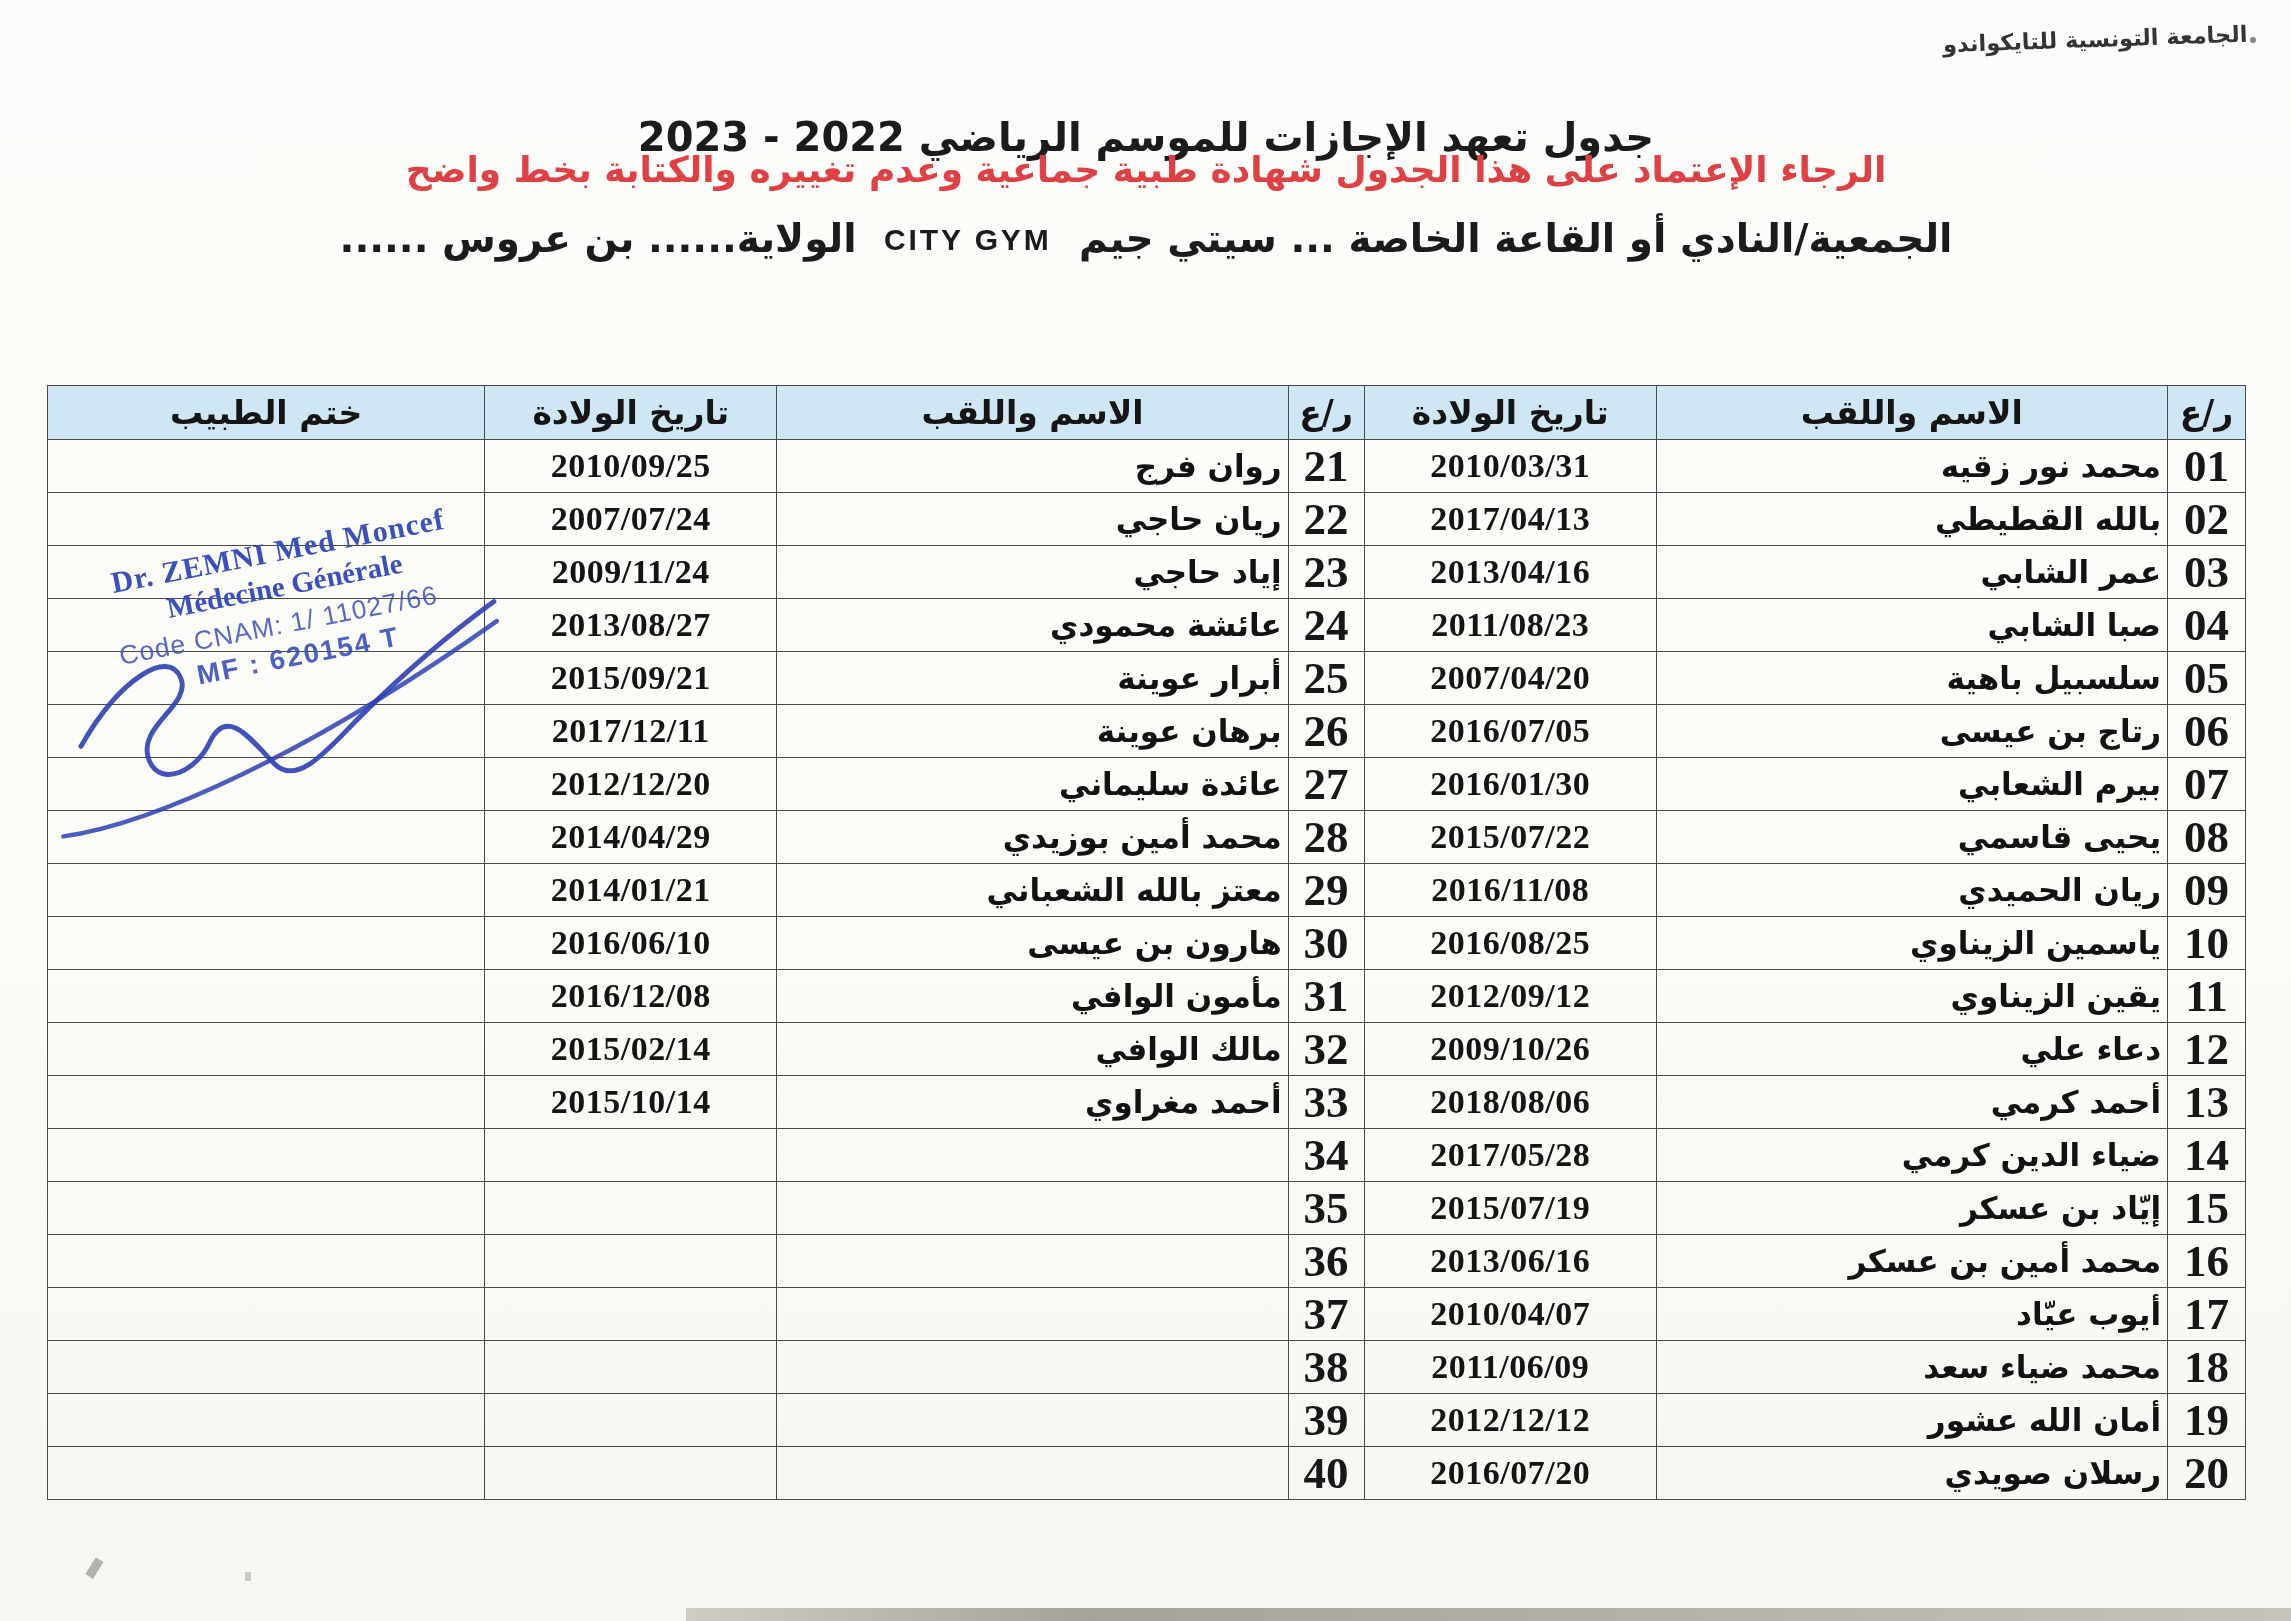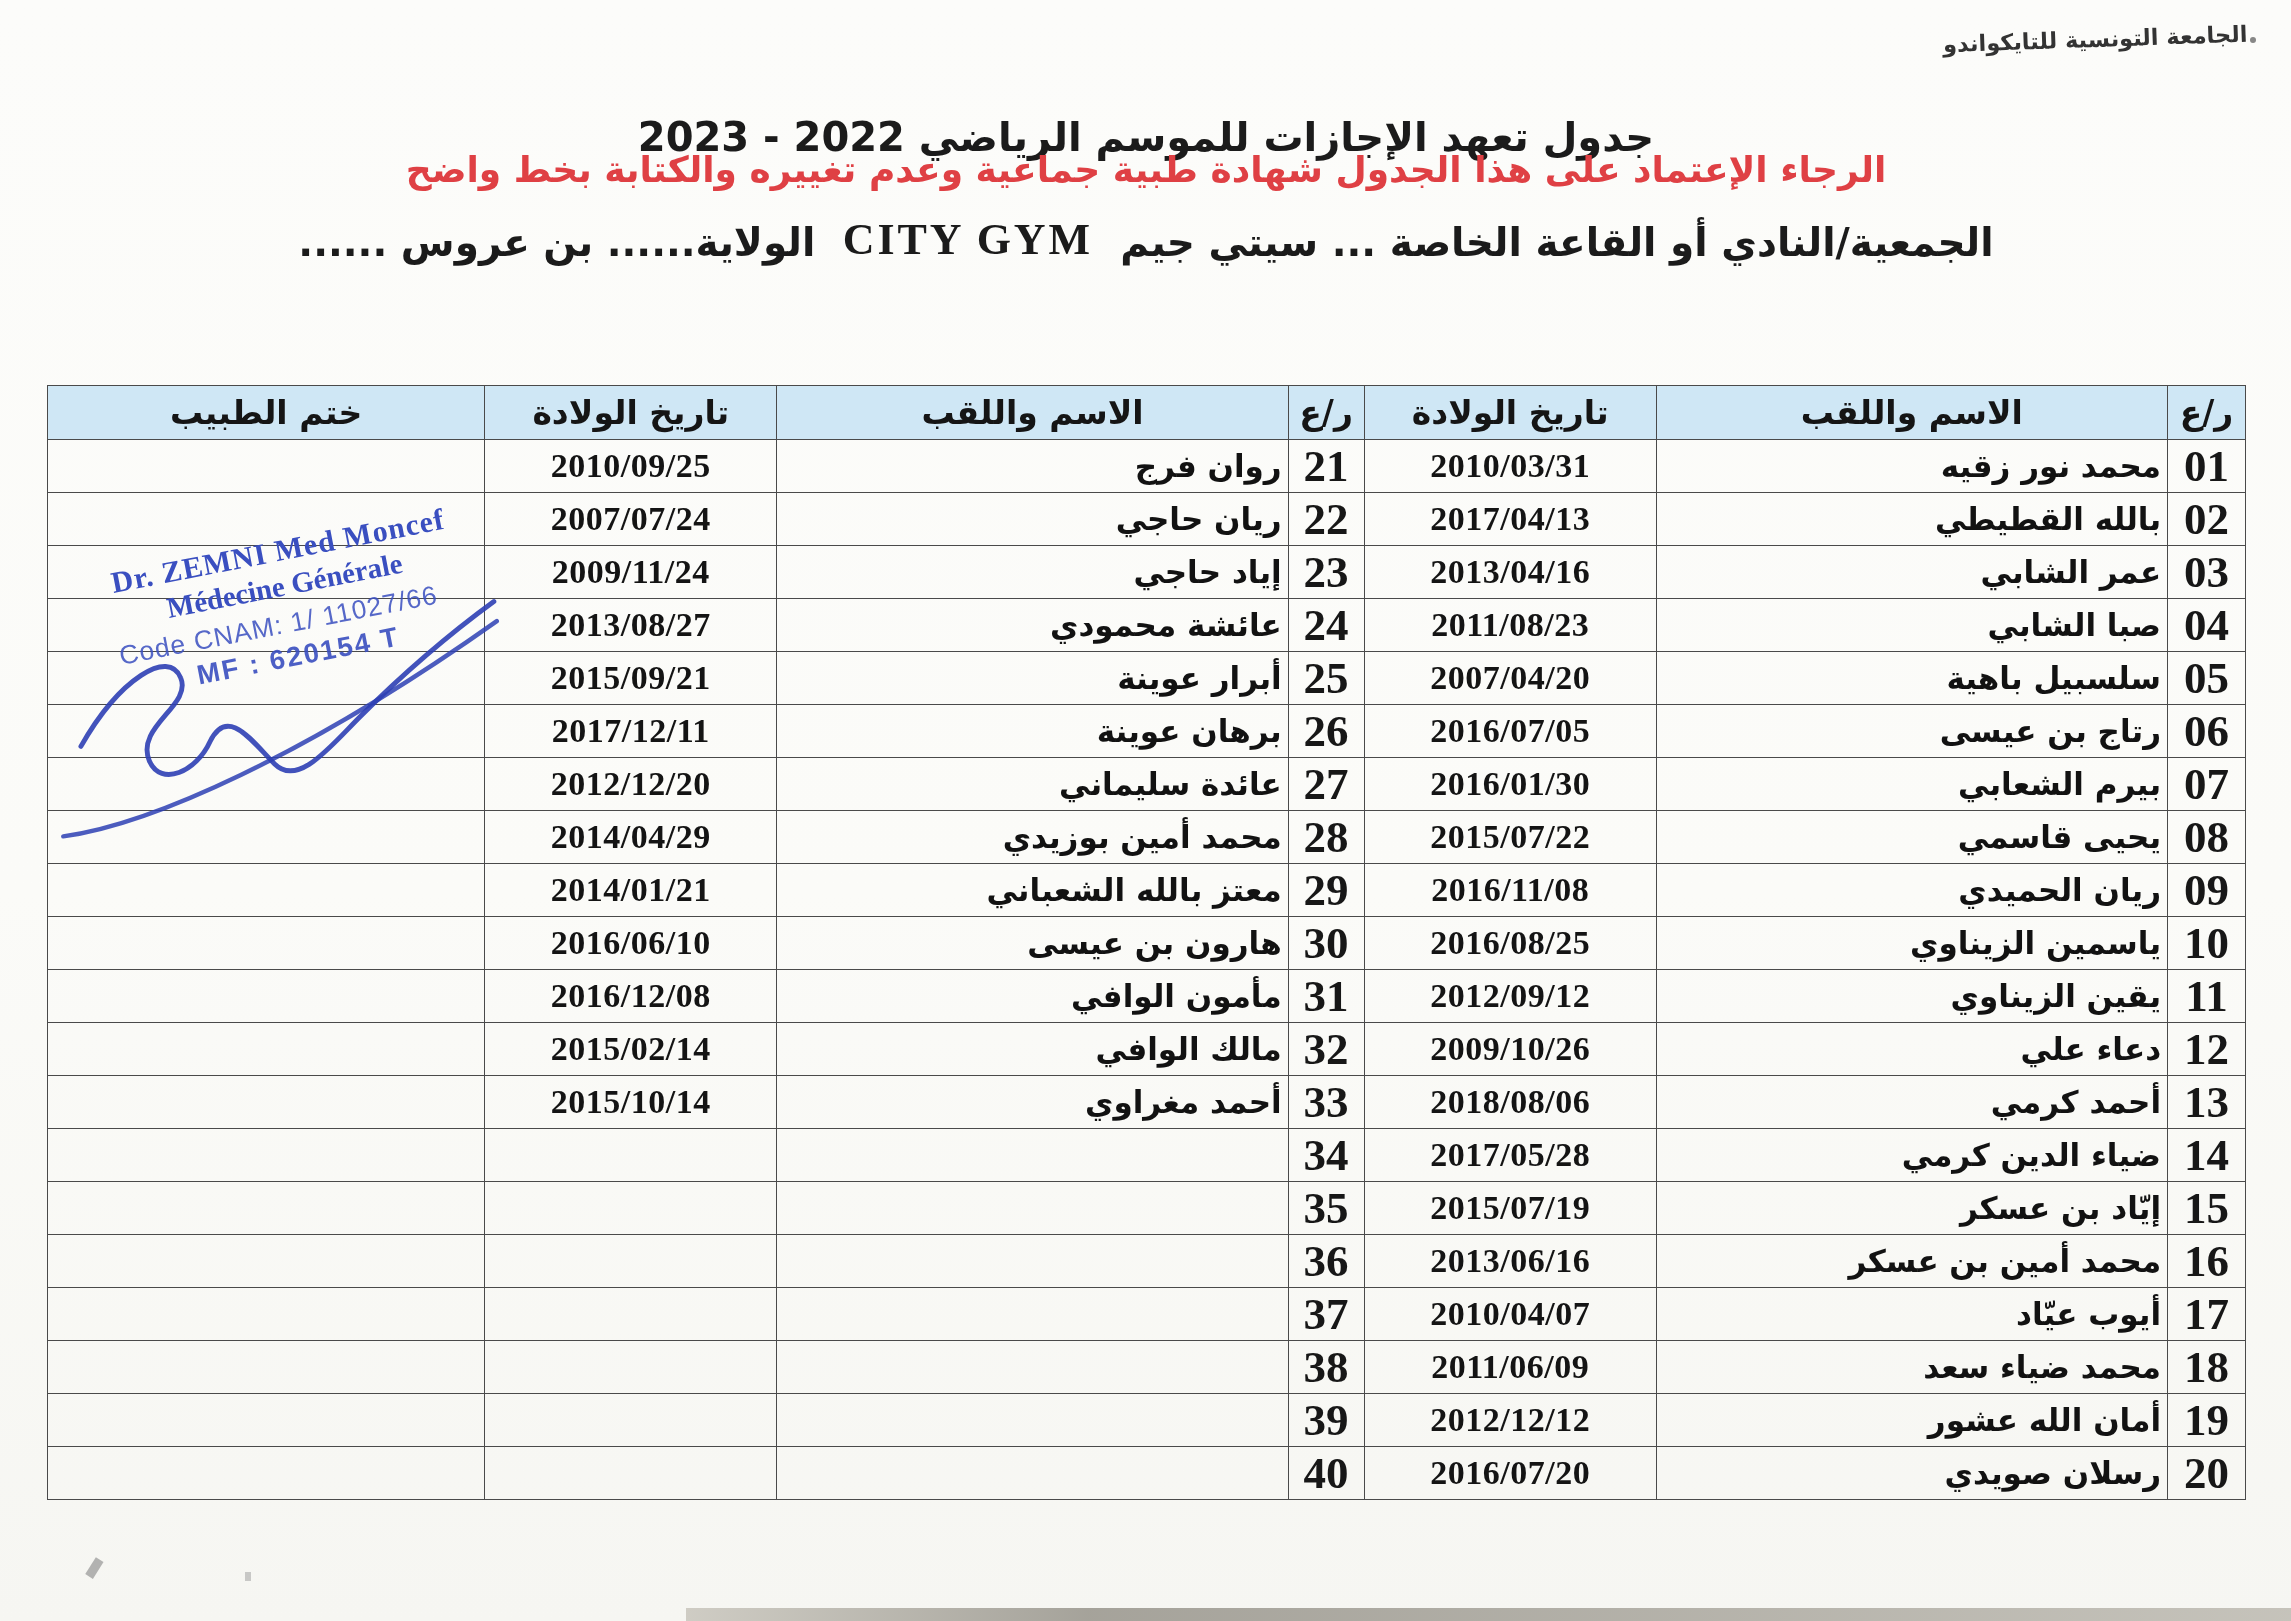--- a/index.html
+++ b/index.html
@@ -21,22 +21,22 @@
     font-size:22.5px;font-weight:bold;color:#333;
     transform:rotate(-2deg);
     letter-spacing:0.5px;
   }
   .hline{position:absolute;right:0;left:0;text-align:center;font-weight:bold;}
   .title{top:82px;font-size:40px;color:#1b1b1b;margin-top:32px;}
   .notice{top:149px;font-size:36px;color:var(--accent-red,#df4044);}
   .club-line{top:216px;font-size:39px;color:#1b1b1b;}
   .club-line .latin{
     display:inline-block;direction:ltr;
-    font-family:Liberation Serif, serif;
-    font-size:44px;letter-spacing:2.9px;margin:0 27.4px;
+    font-family:Liberation Sans, sans-serif;
+    font-size:30px;letter-spacing:2.9px;margin:0 27.4px;
     transform:translateY(-2px);
   }
   .coach-line{top:285px;font-size:37px;color:#1b1b1b;}
   .coach-line .phone{
     display:inline-block;direction:ltr;
     font-family:"Liberation Serif",serif;font-size:39px;letter-spacing:1px;
   }
   
   table.roster{
     position:absolute;top:385px;right:46px;

